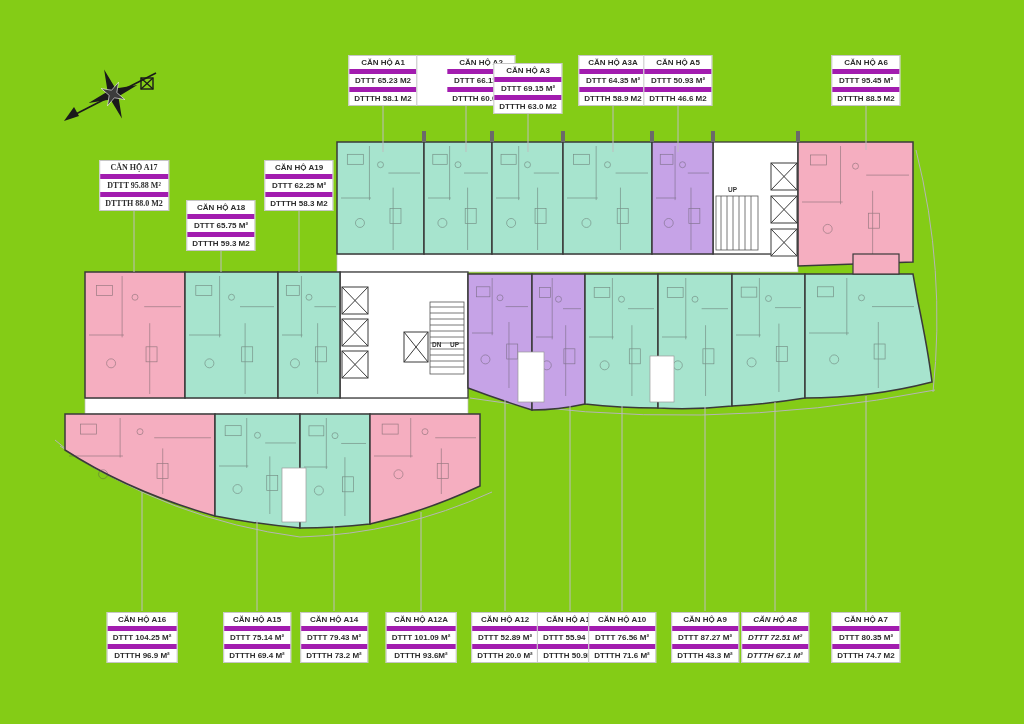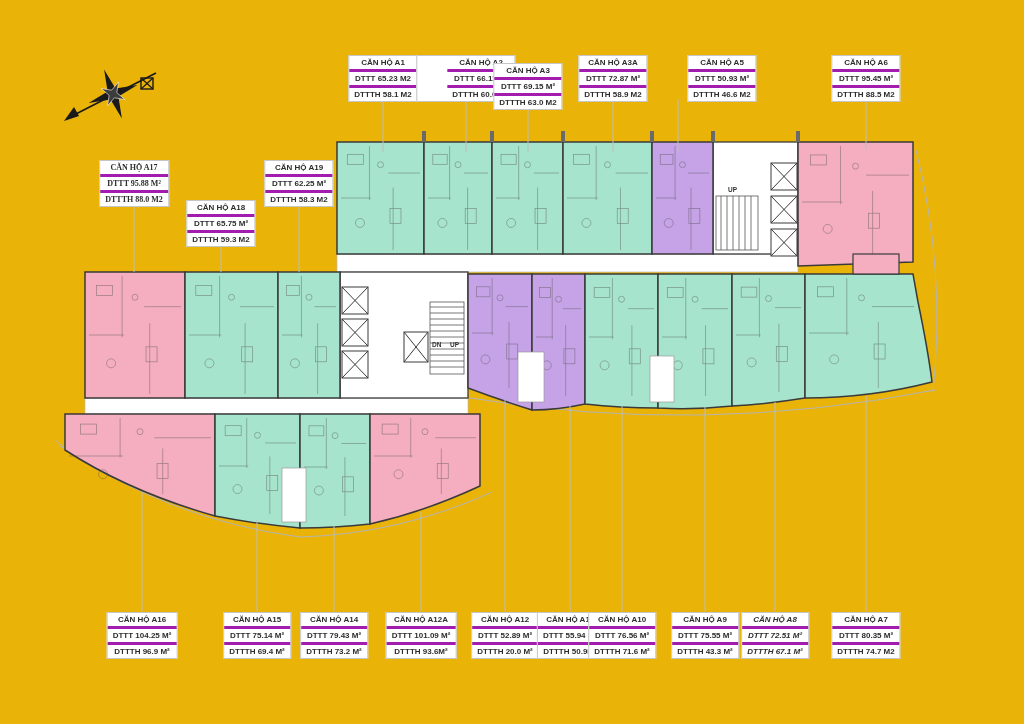--- a/index.html
+++ b/index.html
@@ -1,23 +1,23 @@
 <!DOCTYPE html>
 <html><head>
 <meta charset="utf-8">
 <title>Floor Plan</title>
 <style>
   html,body{margin:0;padding:0;background:#ffffff;}
-  .stage{position:relative;width:1024px;height:724px;background:#eab308;overflow:hidden;
+  .stage{position:relative;width:1024px;height:724px;background:#84cc16;overflow:hidden;
          font-family:"Liberation Sans","DejaVu Sans",sans-serif;}
   svg{position:absolute;left:0;top:0;}
   .ulabel{position:absolute;transform:translateX(-50%);background:#fff;
           border:1px solid #c6c6c6;color:#2d2d2d;text-align:center;white-space:nowrap;
           font-weight:bold;font-size:8px;line-height:13px;z-index:3;}
-  .ulabel .row{padding:0 5px;border-top:3px solid #a21caf;}
+  .ulabel .row{padding:0 5px;border-top:5px solid #a21caf;}
   .ulabel .row:first-child{border-top:none;}
 </style>
 </head>
 <body>
 
 <div class="stage">
   <svg id="plan" width="1024" height="724" viewBox="0 0 1024 724">
 
     <g>
       <line x1="72" y1="116" x2="156" y2="73" stroke="#1a1a1a" stroke-width="1.6"></line>
@@ -368,24 +368,24 @@
         <div class="row">DTTT 66.11 M²</div>
         <div class="row">DTTTH 60.0 M2</div>
       </div>
       <div class="ulabel" style="left: 528px; top: 63px;">
         <div class="row">CĂN HỘ A3</div>
         <div class="row">DTTT 69.15 M²</div>
         <div class="row">DTTTH 63.0 M2</div>
       </div>
       <div class="ulabel" style="left: 613px; top: 55px;">
         <div class="row">CĂN HỘ A3A</div>
-        <div class="row">DTTT 72.87 M²</div>
+        <div class="row">DTTT 64.35 M²</div>
         <div class="row">DTTTH 58.9 M2</div>
       </div>
-      <div class="ulabel" style="left: 678px; top: 55px; margin-left: 44px;">
+      <div class="ulabel" style="left: 678px; top: 55px;">
         <div class="row">CĂN HỘ A5</div>
         <div class="row">DTTT 50.93 M²</div>
         <div class="row">DTTTH 46.6 M2</div>
       </div>
       <div class="ulabel" style="left: 866px; top: 55px;">
         <div class="row">CĂN HỘ A6</div>
         <div class="row">DTTT 95.45 M²</div>
         <div class="row">DTTTH 88.5 M2</div>
       </div>
       <div class="ulabel" style="left: 134px; top: 160px; font-family: Liberation Serif, serif;">
@@ -433,21 +433,21 @@
         <div class="row">DTTT 55.94 M²</div>
         <div class="row">DTTTH 50.9M²</div>
       </div>
       <div class="ulabel" style="left: 622px; top: 612px;">
         <div class="row">CĂN HỘ A10</div>
         <div class="row">DTTT 76.56 M²</div>
         <div class="row">DTTTH 71.6 M²</div>
       </div>
       <div class="ulabel" style="left: 705px; top: 612px;">
         <div class="row">CĂN HỘ A9</div>
-        <div class="row">DTTT 75.55 M²</div>
+        <div class="row">DTTT 87.27 M²</div>
         <div class="row">DTTTH 43.3 M²</div>
       </div>
       <div class="ulabel" style="left: 775px; top: 612px; font-style: italic;">
         <div class="row">CĂN HỘ A8</div>
         <div class="row">DTTT 72.51 M²</div>
         <div class="row">DTTTH 67.1 M²</div>
       </div>
       <div class="ulabel" style="left: 866px; top: 612px;">
         <div class="row">CĂN HỘ A7</div>
         <div class="row">DTTT 80.35 M²</div>

